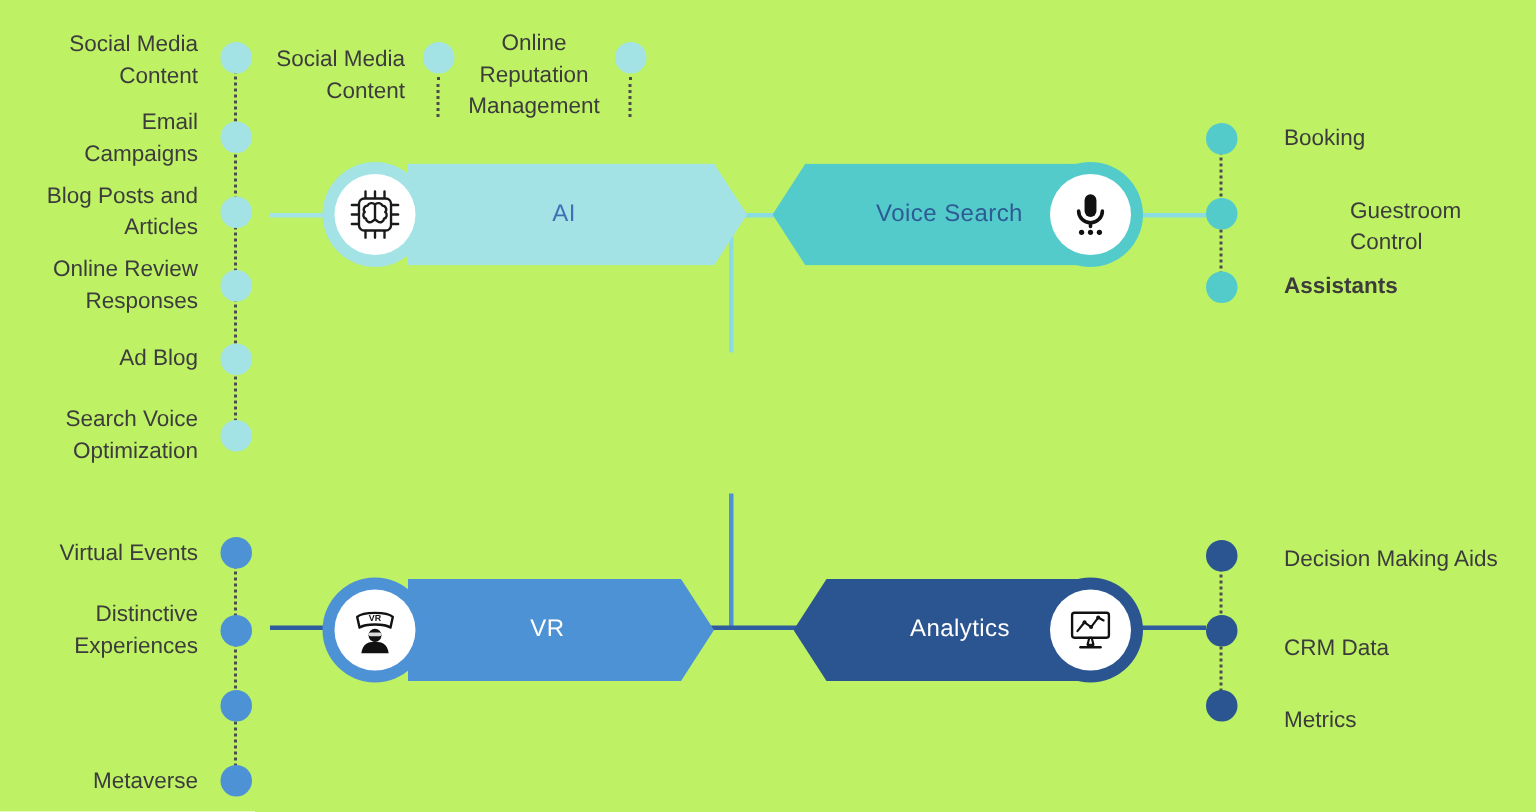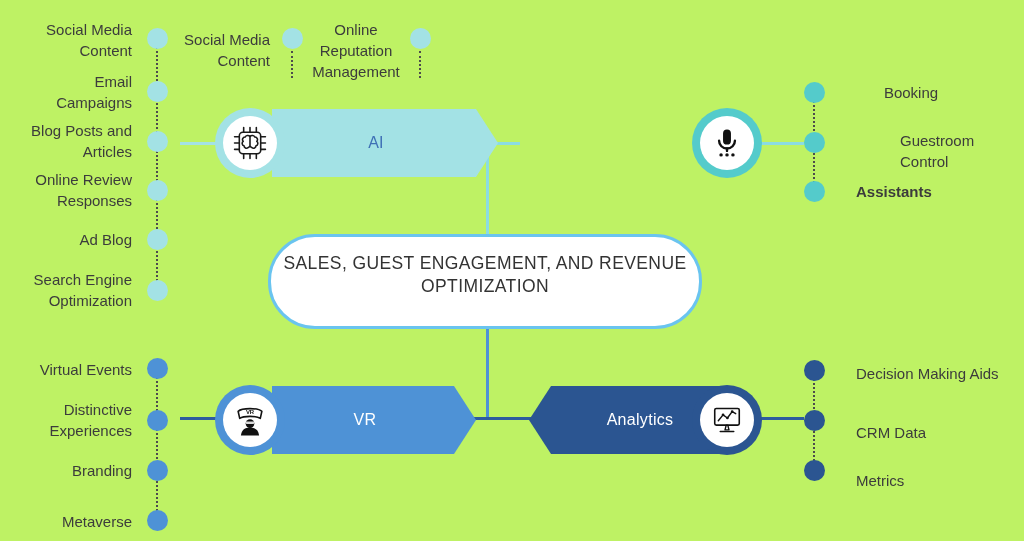--- a/index.html
+++ b/index.html
@@ -56,21 +56,21 @@
   <div class="dot lt" style="left:147px;top:80.5px;"></div>
   <div class="dot lt" style="left:147px;top:130.5px;"></div>
   <div class="dot lt" style="left:147px;top:179.5px;"></div>
   <div class="dot lt" style="left:147px;top:228.5px;"></div>
   <div class="dot lt" style="left:147px;top:279.5px;"></div>
   <div class="lbl r" style="right:892px;width:112px;top:40px;">Social Media Content</div>
   <div class="lbl r" style="right:892px;width:112px;top:92px;">Email Campaigns</div>
   <div class="lbl r" style="right:892px;width:112px;top:141px;">Blog Posts and Articles</div>
   <div class="lbl r" style="right:892px;width:112px;top:190px;">Online Review Responses</div>
   <div class="lbl r" style="right:892px;width:112px;top:239px;">Ad Blog</div>
-  <div class="lbl r" style="right:892px;width:112px;top:290px;">Search Engine Optimization</div>
+  <div class="lbl r" style="right:892px;width:112px;top:290px;">Search Voice Optimization</div>
 
   <div class="dot lt" style="left:282px;top:27.5px;"></div>
   <div class="dotted" style="left:291px;top:51px;height:27px;"></div>
   <div class="lbl r" style="right:754px;width:92px;top:50px;">Social Media Content</div>
   <div class="dot lt" style="left:410px;top:27.5px;"></div>
   <div class="dotted" style="left:419px;top:51px;height:27px;"></div>
   <div class="lbl r" style="right:618px;width:100px;top:50px;text-align:center;">Online Reputation Management</div>
 
   <div class="hex ai pt-right" style="left:272px;top:109px;width:208px;">
     <span>AI</span>
@@ -81,54 +81,52 @@
         <g fill="none" stroke="#1a1a1a" stroke-width="2" stroke-linecap="round" stroke-linejoin="round">
           <rect x="10.5" y="10.5" width="27" height="27" rx="4.5"></rect>
           <path d="M16 10V4.5 M24 10V4.5 M32 10V4.5 M16 38v5.5 M24 38v5.5 M32 38v5.5 M10 16H4.5 M10 24H4.5 M10 32H4.5 M38 16h5.5 M38 24h5.5 M38 32h5.5"></path>
           <path d="M24 15.6c-1.8-1.9-5.2-1.4-6.2.9-2.9.1-4.3 3.4-2.4 5.4-2.1 1.5-1.5 4.9 1 5.6.1 2.5 3.1 3.9 5.2 2.4l2.4-1.7 2.4 1.7c2.1 1.5 5.1.1 5.2-2.4 2.5-.7 3.1-4.1 1-5.6 1.9-2 .5-5.3-2.4-5.4-1-2.3-4.4-2.8-6.2-.9z"></path>
           <path d="M24 15.6v12.6"></path>
         </g>
       </svg>
     </div>
   </div>
 
+  <div class="hex voice pt-left" style="left:515px;top:109px;width:200px;">
+    <span>Voice Search</span>
+  </div>
   <div class="node-circle" style="left:692px;top:108px;background:#54cbcb;">
     <div class="inner">
       <svg viewBox="0 0 48 48">
         <rect x="19" y="7" width="10" height="19" rx="5" fill="#111"></rect>
         <path d="M14 21a10 10 0 0 0 20 0" fill="none" stroke="#111" stroke-width="3" stroke-linecap="round"></path>
         <line x1="24" y1="31" x2="24" y2="34" stroke="#111" stroke-width="3" stroke-linecap="round"></line>
         <circle cx="16.5" cy="39" r="2.2" fill="#111"></circle>
         <circle cx="24" cy="39" r="2.2" fill="#111"></circle>
         <circle cx="31.5" cy="39" r="2.2" fill="#111"></circle>
       </svg>
     </div>
   </div>
 
   <div class="dotted" style="left:813px;top:93px;height:98px;"></div>
   <div class="dot tl" style="left:804px;top:81.5px;"></div>
   <div class="dot tl" style="left:804px;top:131.5px;"></div>
   <div class="dot tl" style="left:804px;top:180.5px;"></div>
-  <div class="lbl l" style="left:856px;width:110px;top:92px;text-align:center;">Booking</div>
+  <div class="lbl l" style="left:856px;width:110px;top:92px;">Booking</div>
   <div class="lbl l" style="left:856px;width:100px;top:151px;margin-left:44px;">Guestroom Control</div>
   <div class="lbl l" style="left:856px;width:110px;top:191px;font-weight:bold;">Assistants</div>
 
-  <div id="center-box">
-    <span class="t">SALES, GUEST ENGAGEMENT, AND REVENUE</span>
-    <span class="t">OPTIMIZATION</span>
-  </div>
 
   <div class="dotted" style="left:156px;top:370px;height:148px;"></div>
   <div class="dot bl" style="left:147px;top:357.5px;"></div>
   <div class="dot bl" style="left:147px;top:409.5px;"></div>
   <div class="dot bl" style="left:147px;top:459.5px;"></div>
   <div class="dot bl" style="left:147px;top:509.5px;"></div>
   <div class="lbl r" style="right:892px;width:118px;top:369px;">Virtual Events</div>
   <div class="lbl r" style="right:892px;width:100px;top:420px;">Distinctive Experiences</div>
-  <div class="lbl r" style="right:892px;width:118px;top:470px;">Branding</div>
   <div class="lbl r" style="right:892px;width:118px;top:521px;">Metaverse</div>
 
   <div class="hex vr pt-right" style="left:272px;top:386px;width:186px;">
     <span>VR</span>
   </div>
   <div class="node-circle" style="left:215px;top:385px;background:#4e92d6;">
     <div class="inner">
       <svg viewBox="0 0 48 48">
         <path d="M9 13c5-4.5 25-4.5 30 0l-2 9c-5-3.5-21-3.5-26 0z" fill="#fff" stroke="#111" stroke-width="2" stroke-linejoin="round"></path>
         <text x="24" y="16.5" text-anchor="middle" font-size="7.5" font-weight="bold" fill="#111" font-family="Liberation Sans, sans-serif">VR</text>

